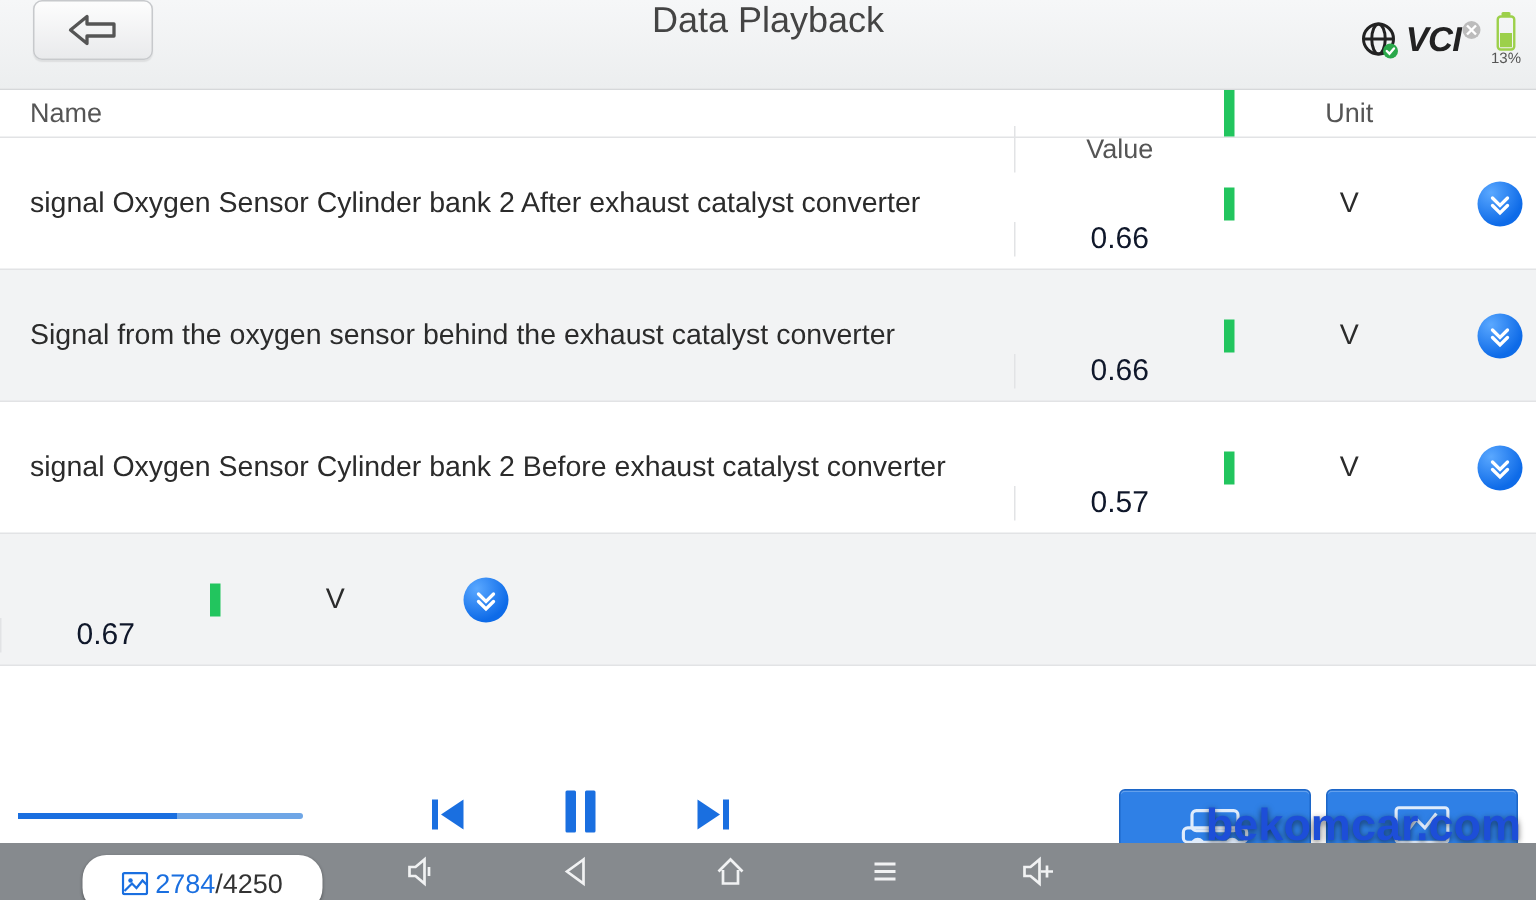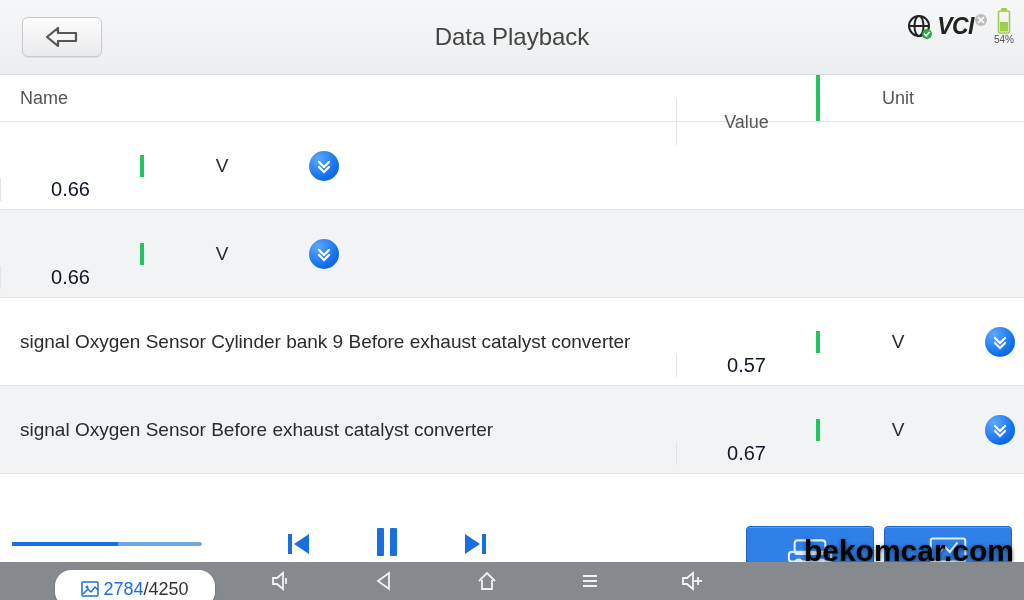--- a/index.html
+++ b/index.html
@@ -1,22 +1,21 @@
 <!DOCTYPE html>
 <html><head>
 <meta charset="utf-8">
 <style>
   * { box-sizing: border-box; margin: 0; padding: 0; }
   html, body { width: 1024px; height: 600px; font-family: Arial, Helvetica, sans-serif; overflow: hidden; background: #fff; }
   .header {
-    height: 75px;
+    height: 60px;
     background: linear-gradient(#f6f7f8, #eceeef);
     border-bottom: 1px solid #d6d8da;
     display: flex;
-    align-items: center;
     position: relative;
   }
   .back-btn {
     width: 80px; height: 40px;
     margin-left: 22px;
     background: linear-gradient(#fdfdfd, #e9eaec);
     border: 1px solid #c7c9cc;
     border-radius: 6px;
     display: flex; align-items: center; justify-content: center;
     box-shadow: 0 1px 1px rgba(0,0,0,0.08);
@@ -35,30 +34,30 @@
     right: 10px;
     top: 8px;
     display: flex;
     align-items: center;
     gap: 4px;
   }
   .vci-label { font-weight: 900; font-style: italic; font-size: 23px; color: #222; letter-spacing: -0.5px; }
   .battery-wrap { display: flex; flex-direction: column; align-items: center; margin-left: 2px; }
   .battery-txt { font-size: 10px; color: #555; }
   .table-header {
-    height: 47px;
+    height: 32px;
     display: flex;
     align-items: center;
     border-bottom: 1px solid #e2e3e5;
     font-size: 18px;
     color: #555;
   }
   .col-name  { flex: 1; padding-left: 20px; }
   .col-value { width: 140px; text-align: center; border-left: 1px solid #e2e3e5; height: 100%; display:flex;align-items:center;justify-content:center;margin-top:48px;}
-  .col-unit  { width: 160px; text-align: center; border-left: 4px solid #22c55e; height: 100%; display:flex;align-items:center;justify-content:center;}
+  .col-unit  { width: 160px; text-align: center; border-left: 7px solid #22c55e; height: 100%; display:flex;align-items:center;justify-content:center;}
   .col-action{ width: 48px; }
   .row {
     display: flex;
     align-items: center;
     min-height: 60px;
     padding: 8px 0;
     border-bottom: 1px solid #e2e3e5;
     font-size: 19px;
     color: #2b2b2b;
   }
@@ -106,21 +105,21 @@
   }
   .progress-strip .fill {
     width: 56%; height: 100%;
     background: #1a6fe0;
   }
   .watermark {
     position: absolute;
     right: 10px; bottom: 32px;
     font-size: 30px;
     font-weight: 700;
-    color: #000000;
+    color: #1d4ed8;
     text-shadow: 0 1px 4px rgba(0,0,0,0.6);
     pointer-events: none;
   }
   .sys-nav {
     position: absolute;
     left: 0; bottom: 0;
     height: 38px; width: 100%;
     background: #868a8e;
     display: flex;
     align-items: center;
@@ -163,78 +162,79 @@
       <circle cx="7" cy="7" r="6" fill="#bcbcbc"></circle>
       <line x1="4" y1="4" x2="10" y2="10" stroke="#fff" stroke-width="1.6"></line>
       <line x1="10" y1="4" x2="4" y2="10" stroke="#fff" stroke-width="1.6"></line>
     </svg>
     <div class="battery-wrap">
       <svg width="14" height="26" viewBox="0 0 14 26">
         <rect x="4" y="0" width="6" height="3" rx="1" fill="#9cd04a"></rect>
         <rect x="1.5" y="3" width="11" height="22" rx="2" fill="none" stroke="#9cd04a" stroke-width="1.6"></rect>
         <rect x="3" y="14" width="8" height="9.5" fill="#9cd04a"></rect>
       </svg>
-      <span class="battery-txt">54%</span>
+      <span class="battery-txt">13%</span>
     </div>
   </div>
 </div>
 
 <div class="table-header">
   <div class="col-name">Name</div>
   <div class="col-value">Value</div>
   <div class="col-unit">Unit</div>
   <div class="col-action"></div>
 </div>
 
 <div id="rows">
     <div class="row">
+      <div class="col-name">signal Oxygen Sensor Cylinder bank 2 After exhaust catalyst converter</div>
       <div class="col-value">
         <span class="val-text">0.66</span>
       </div>
       <div class="col-unit">V</div>
       <div class="col-action">
         <div class="expand">
           <svg width="16" height="16" viewBox="0 0 16 16">
             <path d="M3 4 L8 9 L13 4" stroke="#fff" stroke-width="2.2" fill="none" stroke-linecap="round"></path>
             <path d="M3 9 L8 14 L13 9" stroke="#fff" stroke-width="2.2" fill="none" stroke-linecap="round"></path>
           </svg>
         </div>
       </div>
     </div>
     <div class="row alt">
+      <div class="col-name">Signal from the oxygen sensor behind the exhaust catalyst converter</div>
       <div class="col-value">
         <span class="val-text">0.66</span>
       </div>
       <div class="col-unit">V</div>
       <div class="col-action">
         <div class="expand">
           <svg width="16" height="16" viewBox="0 0 16 16">
             <path d="M3 4 L8 9 L13 4" stroke="#fff" stroke-width="2.2" fill="none" stroke-linecap="round"></path>
             <path d="M3 9 L8 14 L13 9" stroke="#fff" stroke-width="2.2" fill="none" stroke-linecap="round"></path>
           </svg>
         </div>
       </div>
     </div>
     <div class="row">
-      <div class="col-name">signal Oxygen Sensor Cylinder bank 9 Before exhaust catalyst converter</div>
+      <div class="col-name">signal Oxygen Sensor Cylinder bank 2 Before exhaust catalyst converter</div>
       <div class="col-value">
         <span class="val-text">0.57</span>
       </div>
       <div class="col-unit">V</div>
       <div class="col-action">
         <div class="expand">
           <svg width="16" height="16" viewBox="0 0 16 16">
             <path d="M3 4 L8 9 L13 4" stroke="#fff" stroke-width="2.2" fill="none" stroke-linecap="round"></path>
             <path d="M3 9 L8 14 L13 9" stroke="#fff" stroke-width="2.2" fill="none" stroke-linecap="round"></path>
           </svg>
         </div>
       </div>
     </div>
     <div class="row alt">
-      <div class="col-name">signal Oxygen Sensor Before exhaust catalyst converter</div>
       <div class="col-value">
         <span class="val-text">0.67</span>
       </div>
       <div class="col-unit">V</div>
       <div class="col-action">
         <div class="expand">
           <svg width="16" height="16" viewBox="0 0 16 16">
             <path d="M3 4 L8 9 L13 4" stroke="#fff" stroke-width="2.2" fill="none" stroke-linecap="round"></path>
             <path d="M3 9 L8 14 L13 9" stroke="#fff" stroke-width="2.2" fill="none" stroke-linecap="round"></path>
           </svg>

